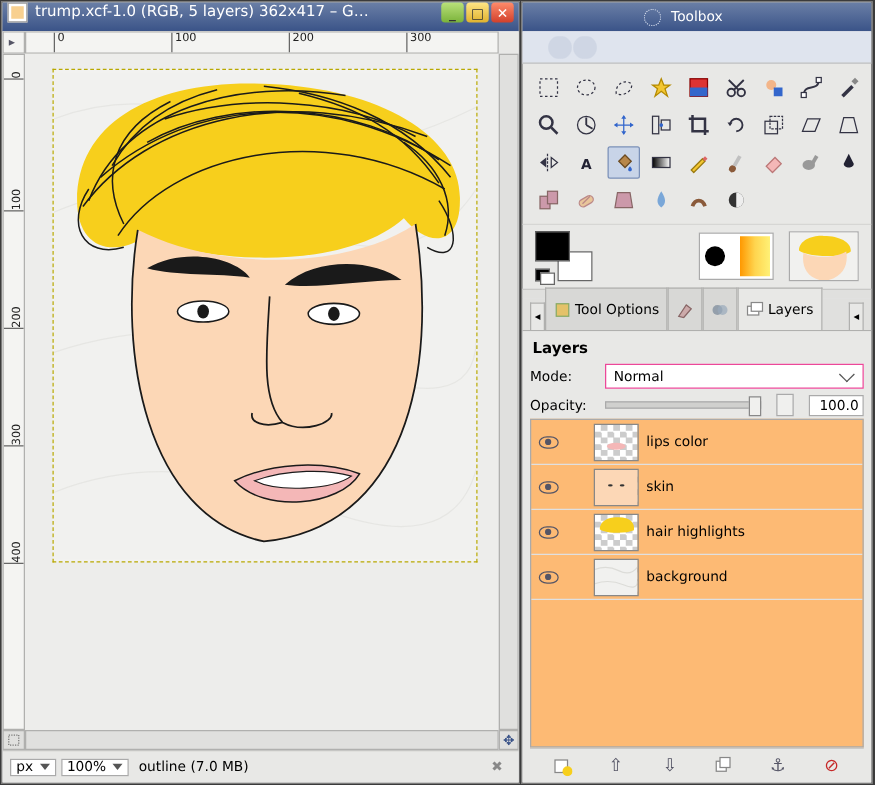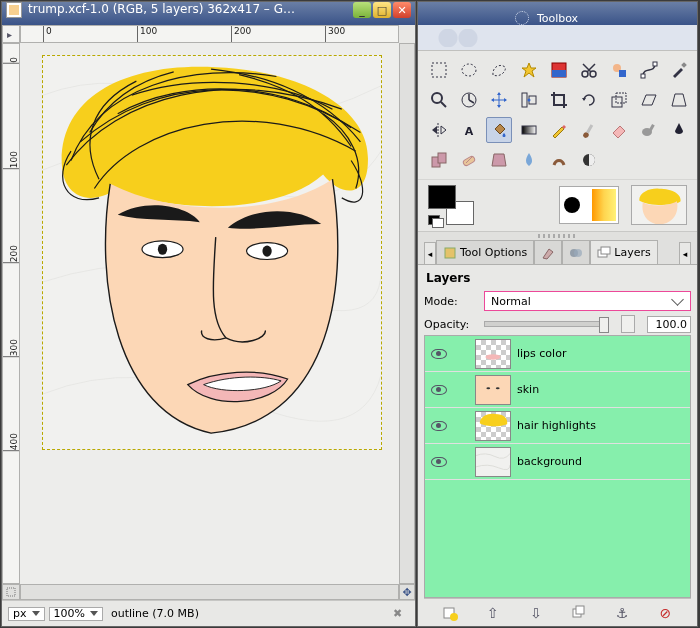--- a/index.html
+++ b/index.html
@@ -38,21 +38,21 @@
   .nav-corner { position:absolute; right:0; bottom:0; width:16px;height:16px;background:#e0e0de;border:1px solid #b0b0ae; display:flex;align-items:center;justify-content:center;color:#3a5388;}
   .qm-corner{position:absolute;left:0;bottom:0;width:18px;height:16px;background:#e0e0de;border:1px solid #b0b0ae;display:flex;align-items:center;justify-content:center;}
   
   .statusbar { height:26px; background:#e8e8e6; border-top:1px solid #c6c6c4; display:flex; align-items:center; padding:0 6px; gap:4px;}
   .status-combo { background:#fff; border:1px solid #aaa; padding:2px 4px; height:14px; display:flex; align-items:center; gap:2px;}
   .status-combo::after{content:"";border-left:4px solid transparent;border-right:4px solid transparent;border-top:5px solid #555;margin-left:3px;}
   .status-text{flex:1; padding-left:4px;}
   
   
   .toolbox-window { width:281px; height:626px; margin:1px 1px 1px 0; background:#e8e8e6; display:flex; flex-direction:column; border:1px solid #666;}
-  .tb-title { height:23px; background:linear-gradient(to bottom,#6a7fa6,#3a5388); display:flex; align-items:flex-end; justify-content:center; color:#fff; gap:8px;}
+  .tb-title { height:23px; background:linear-gradient(to bottom,#6a7fa6,#3a5388); display:flex; align-items:center; justify-content:center; color:#fff; gap:8px;}
   .tb-title .gear{width:14px;height:14px;border:1px dotted #cfd8ea;border-radius:50%;}
   .tb-head-strip{height:26px;background:#dfe4ee;border-bottom:1px solid #c0c0be; position:relative;}
   .tb-head-strip::before{content:"";position:absolute;left:18px;top:4px;width:44px;height:18px;background:radial-gradient(circle at 12px 9px,#cfd6e4 9px,transparent 10px),radial-gradient(circle at 32px 9px,#cfd6e4 9px,transparent 10px);}
   
   .tool-grid { padding:6px 8px; display:grid; grid-template-columns:repeat(9,1fr); gap:4px;}
   .tool-btn { width:26px;height:26px; border:1px solid transparent; display:flex;align-items:center;justify-content:center; font-size:15px; color:#333; background:transparent; border-radius:2px;}
   .tool-btn.active{background:#c8d4e8;border:1px solid #7a90b8;}
   .tool-btn svg{width:18px;height:18px;}
   
   .swatch-row { height:50px; display:flex; align-items:center; padding:4px 10px; gap:12px; border-top:1px solid #d6d6d4;}
@@ -61,38 +61,38 @@
   .fgbg .fg{position:absolute;left:0;top:0;width:28px;height:24px;background:#000;border:1px solid #666;}
   .fgbg .mini{position:absolute;left:0;bottom:0;width:12px;height:10px;background:#000;border:1px solid #666;}
   .fgbg .mini2{position:absolute;left:4px;bottom:-3px;width:12px;height:10px;background:#fff;border:1px solid #666;}
   .brush-prev { width:60px;height:38px;border:1px solid #aaa;background:#fff;display:flex;align-items:center;justify-content:flex-start;padding-left:4px;position:relative;}
   .brush-prev .dot{width:16px;height:16px;background:#000;border-radius:50%;}
   .brush-prev .grad{position:absolute;right:2px;top:2px;bottom:2px;width:24px;background:linear-gradient(to right,#ff9800,#ffd54f,#fff176);}
   .img-prev{width:56px;height:40px;border:1px solid #aaa;background:#fff;overflow:hidden;}
   
   .dock-tabs { height:26px; display:flex; align-items:flex-end; padding:0 6px; gap:0; border-bottom:1px solid #b0b0ae; background:#e0e0de;}
   .dock-tabs .lead{width:12px;height:22px;border:1px solid #b0b0ae;border-bottom:none;background:#e8e8e6;display:flex;align-items:center;justify-content:center;font-size:9px;}
-  .dock-tab { height:24px; padding:0 6px; border:1px solid #b0b0ae; border-bottom:none; background:#d8d8d6; display:flex; align-items:center; gap:3px; font-size:11px;}
+  .dock-tab { height:34px; padding:0 6px; border:1px solid #b0b0ae; border-bottom:none; background:#d8d8d6; display:flex; align-items:center; gap:3px; font-size:11px;}
   .dock-tab.active{background:#e8e8e6;}
   .dock-tab .ico{width:14px;height:14px;}
   
   .layers-panel { flex:1; display:flex; flex-direction:column; background:#e8e8e6; padding:4px 6px 0 6px; overflow:hidden;}
   .layers-panel h4{font-weight:bold; font-size:12px; padding:2px 0 4px 2px;}
   .form-row{display:flex;align-items:center;gap:12px;margin:2px 0;}
   .form-row label{width:48px;}
   .mode-combo{flex:1;background:#fff;border:1px solid #ec4899;padding:2px 6px;height:20px;display:flex;align-items:center;justify-content:space-between;}
   .mode-combo::after{content:"";width:8px;height:8px;border-left:1px solid #555;border-bottom:1px solid #555;transform:rotate(-45deg);margin-right:2px;margin-top:-3px;}
   .opacity-slider{flex:1;height:6px;background:#d0d0ce;border:1px solid #aaa;position:relative;}
   .opacity-slider .thumb{position:absolute;right:-1px;top:-5px;width:10px;height:16px;background:#f0f0ee;border:1px solid #888;}
   .opacity-val{width:44px;background:#fff;border:1px solid #aaa;text-align:right;padding:1px 3px;}
   .lock-row{display:flex;align-items:center;gap:6px;margin:3px 0 4px 0;}
   .lock-chk{width:14px;height:14px;background:#fff;border:1px solid #888;}
   .lock-trans{width:18px;height:18px;background:repeating-conic-gradient(#c0c0c0 0 25%,#f0f0f0 0 50%) 0 0/8px 8px;border:1px solid #aaa;}
   
-  .layer-list{flex:1;background:#86efac;border:1px solid #aaa;overflow-y:auto;}
+  .layer-list{flex:1;background:#fdba74;border:1px solid #aaa;overflow-y:auto;}
   .layer-row{height:36px;display:flex;align-items:center;border-bottom:1px solid #e0e0e0;}
   .layer-row.sel{background:#bccde6;}
   .eye-cell{width:28px;display:flex;align-items:center;justify-content:center;}
   .eye{width:16px;height:10px;border:1px solid #556;border-radius:50%/60%;position:relative;}
   .eye::after{content:"";position:absolute;top:1px;left:4px;width:5px;height:5px;background:#556;border-radius:50%;}
   .link-cell{width:22px;}
   .thumb-cell{width:36px;height:30px;border:1px solid #888;background:repeating-conic-gradient(#ccc 0 25%,#fff 0 50%) 0 0/10px 10px;margin-right:6px;position:relative;overflow:hidden;}
   .layer-name{flex:1;}
   
   .layer-toolbar{height:28px;border-top:1px solid #c0c0be;display:flex;align-items:center;justify-content:space-around;padding:0 4px;}

